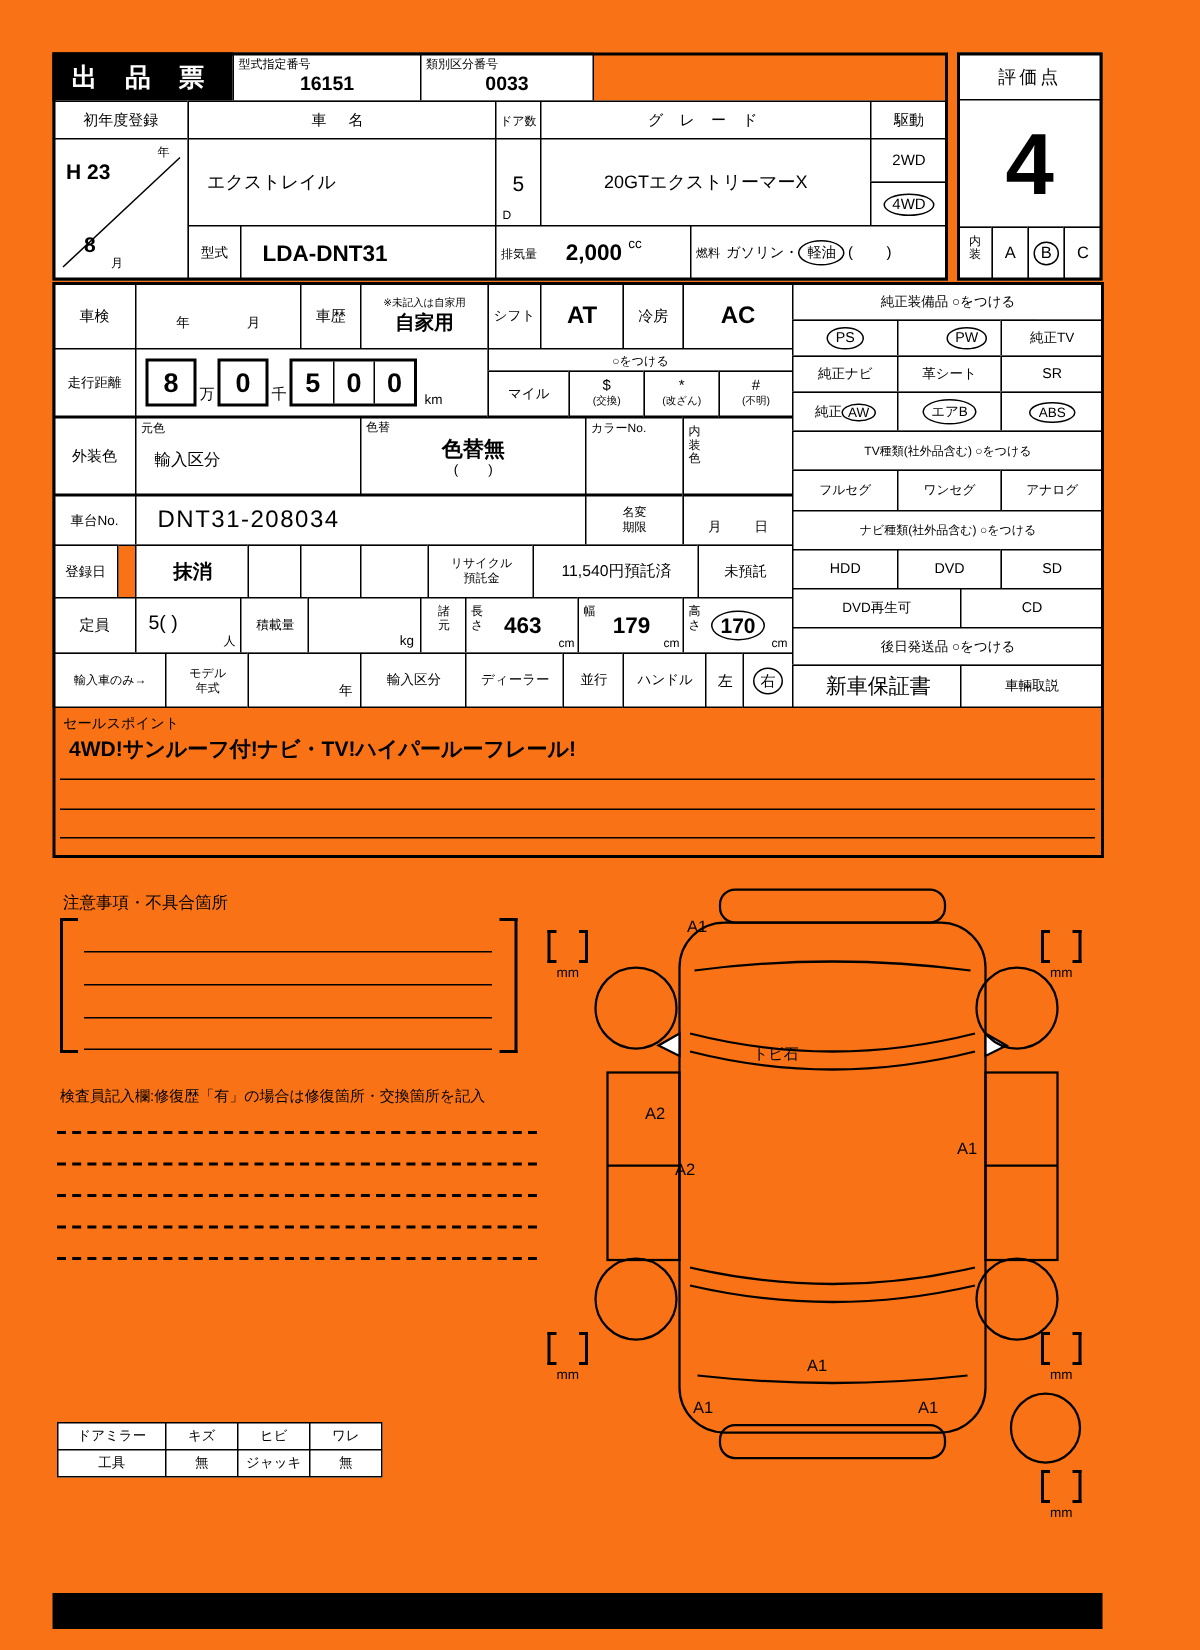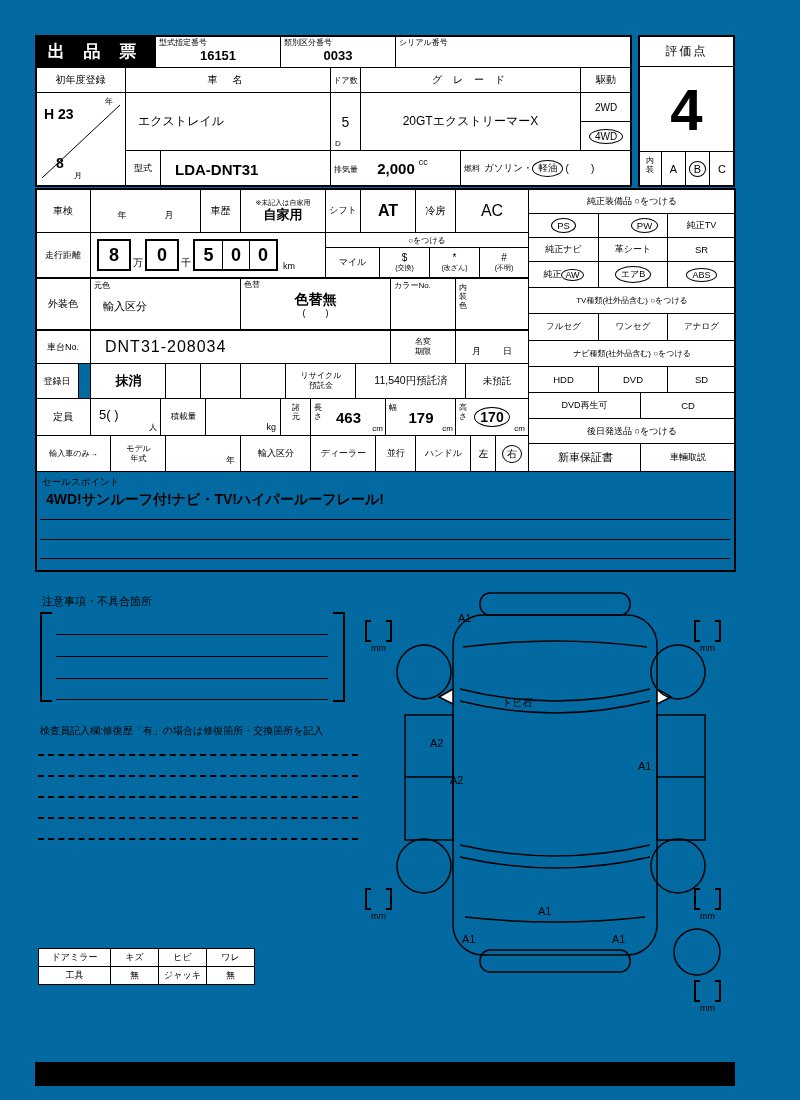--- a/index.html
+++ b/index.html
@@ -1,18 +1,18 @@
 <!DOCTYPE html>
 <html><head>
 <meta charset="utf-8">
 <style>
   * { margin:0; padding:0; box-sizing:border-box; }
   html,body { background:#fff; }
   body { font-family:"Liberation Sans","DejaVu Sans",sans-serif; color:#000; }
-  #sheet { position:relative; width:800px; height:1100px; background:#0369a1; overflow:hidden; }
+  #sheet { position:relative; width:800px; height:1100px; background:#f97316; overflow:hidden; }
   .c { position:absolute; border:1px solid #000; background:#fff; }
   .t2 { border-width:2px; background:transparent; pointer-events:none; }
   .flex { display:flex; align-items:center; justify-content:center; }
   .col { display:flex; flex-direction:column; align-items:center; justify-content:center; line-height:1.2; }
   .lt { position:absolute; top:1px; left:3px; font-size:8px; white-space:nowrap; }
   .circ { display:inline-block; border:1.5px solid #000; border-radius:50%; padding:1px 5px; }
   .blackbox { background:#000; color:#fff; }
   .hline { position:absolute; border-top:1px solid #000; }
   .dline { position:absolute; border-top:2px dashed #000; }
   .vstack { position:absolute; left:3px; top:4px; width:10px; font-size:8px; line-height:1.15; word-break:break-all; }
@@ -31,24 +31,20 @@
 
   <div class="c blackbox flex" style="left:35px;top:35px;width:121px;height:33px;font-size:17px;font-weight:bold;letter-spacing:7px">出 品 票</div>
   <div class="c flex" style="left:155px;top:35px;width:126px;height:33px">
     <span class="lt">型式指定番号</span>
     <span style="font-size:13px;font-weight:bold;margin-top:8px">16151</span>
   </div>
   <div class="c flex" style="left:280px;top:35px;width:116px;height:33px">
     <span class="lt">類別区分番号</span>
     <span style="font-size:13px;font-weight:bold;margin-top:8px">0033</span>
   </div>
-  <div class="c" style="left:395px;top:35px;width:237px;height:33px">
-    <span class="lt">シリアル番号</span>
-    <span></span>
-  </div>
 
   <div class="c flex" style="left:35px;top:67px;width:91px;height:26px;font-size:10px">初年度登録</div>
   <div class="c flex" style="left:125px;top:67px;width:206px;height:26px;font-size:10px;letter-spacing:6px">車  名</div>
   <div class="c flex" style="left:330px;top:67px;width:31px;height:26px;font-size:8px">ドア数</div>
   <div class="c flex" style="left:360px;top:67px;width:221px;height:26px;font-size:10px;letter-spacing:4px">グ レ ー ド</div>
   <div class="c flex" style="left:580px;top:67px;width:52px;height:26px;font-size:10px">駆動</div>
 
   <div class="c" style="left:35px;top:92px;width:91px;height:95px">
     <svg width="89" height="93" viewBox="0 0 89 93">
         <line x1="6" y1="85" x2="84" y2="12" stroke="#000" stroke-width="1"></line>
@@ -107,21 +103,21 @@
     <span style="font-size:9px">月</span>
   </div>
   <div class="c flex" style="left:200px;top:188px;width:41px;height:45px;font-size:10px">車歴</div>
   <div class="c col" style="left:240px;top:188px;width:86px;height:45px">
     <span style="font-size:7px">※未記入は自家用</span>
     <span style="font-size:13px;font-weight:bold">自家用</span>
   </div>
   <div class="c flex" style="left:325px;top:188px;width:36px;height:45px;font-size:9px">シフト</div>
   <div class="c flex" style="left:360px;top:188px;width:56px;height:45px;font-size:16px;font-weight:bold">AT</div>
   <div class="c flex" style="left:415px;top:188px;width:41px;height:45px;font-size:10px">冷房</div>
-  <div class="c flex" style="left:455px;top:188px;width:74px;height:45px;font-size:16px;font-weight:normal">AC</div>
+  <div class="c flex" style="left:455px;top:188px;width:74px;height:45px;font-size:16px;font-weight:bold">AC</div>
 
   <div class="c flex" style="left:35px;top:232px;width:56px;height:46px;font-size:9px">走行距離</div>
   <div class="c flex" style="left:90px;top:232px;width:236px;height:46px;justify-content:flex-start;padding-left:6px">
     <span style="border:2px solid #000;width:34px;height:32px;display:inline-flex;align-items:center;justify-content:center;font-size:18px;font-weight:bold">8</span>
     <span style="font-size:10px;align-self:flex-end;margin:0 2px 7px 2px">万</span>
     <span style="border:2px solid #000;width:34px;height:32px;display:inline-flex;align-items:center;justify-content:center;font-size:18px;font-weight:bold">0</span>
     <span style="font-size:10px;align-self:flex-end;margin:0 2px 7px 2px">千</span>
     <span style="border:2px solid #000;height:32px;display:inline-flex">
       <span style="width:27px;display:inline-flex;align-items:center;justify-content:center;font-size:18px;font-weight:bold">5</span>
       <span style="width:27px;display:inline-flex;align-items:center;justify-content:center;font-size:18px;font-weight:bold;border-left:1px solid #000">0</span>
@@ -257,21 +253,21 @@
   <div class="c flex" style="left:528px;top:313px;width:71px;height:28px;font-size:8.5px">フルセグ</div>
   <div class="c flex" style="left:598px;top:313px;width:70px;height:28px;font-size:8.5px">ワンセグ</div>
   <div class="c flex" style="left:667px;top:313px;width:69px;height:28px;font-size:8.5px">アナログ</div>
   <div class="c flex" style="left:528px;top:340px;width:208px;height:27px;font-size:8px">ナビ種類(社外品含む) ○をつける</div>
   <div class="c flex" style="left:528px;top:366px;width:71px;height:27px;font-size:9.5px">HDD</div>
   <div class="c flex" style="left:598px;top:366px;width:70px;height:27px;font-size:9.5px">DVD</div>
   <div class="c flex" style="left:667px;top:366px;width:69px;height:27px;font-size:9.5px">SD</div>
   <div class="c flex" style="left:528px;top:392px;width:113px;height:27px;font-size:9px">DVD再生可</div>
   <div class="c flex" style="left:640px;top:392px;width:96px;height:27px;font-size:9.5px">CD</div>
   <div class="c flex" style="left:528px;top:418px;width:208px;height:26px;font-size:9px">後日発送品 ○をつける</div>
-  <div class="c flex" style="left:528px;top:443px;width:115px;height:29px;font-size:11px">新車保証書</div>
+  <div class="c flex" style="left:528px;top:443px;width:115px;height:29px;font-size:14px">新車保証書</div>
   <div class="c flex" style="left:640px;top:443px;width:96px;height:29px;font-size:9px">車輛取説</div>
 
   <span style="position:absolute;left:42px;top:476px;font-size:9.5px">セールスポイント</span>
   <span style="position:absolute;left:46px;top:491px;font-size:14px;font-weight:bold">4WD!サンルーフ付!ナビ・TV!ハイパールーフレール!</span>
   <div class="hline" style="left:40px;top:519px;width:690px"></div>
   <div class="hline" style="left:40px;top:539px;width:690px"></div>
   <div class="hline" style="left:40px;top:558px;width:690px"></div>
   <div class="c t2" style="left:35px;top:188px;width:701px;height:384px"></div>
 
   <span style="position:absolute;left:42px;top:594px;font-size:11px">注意事項・不具合箇所</span>

